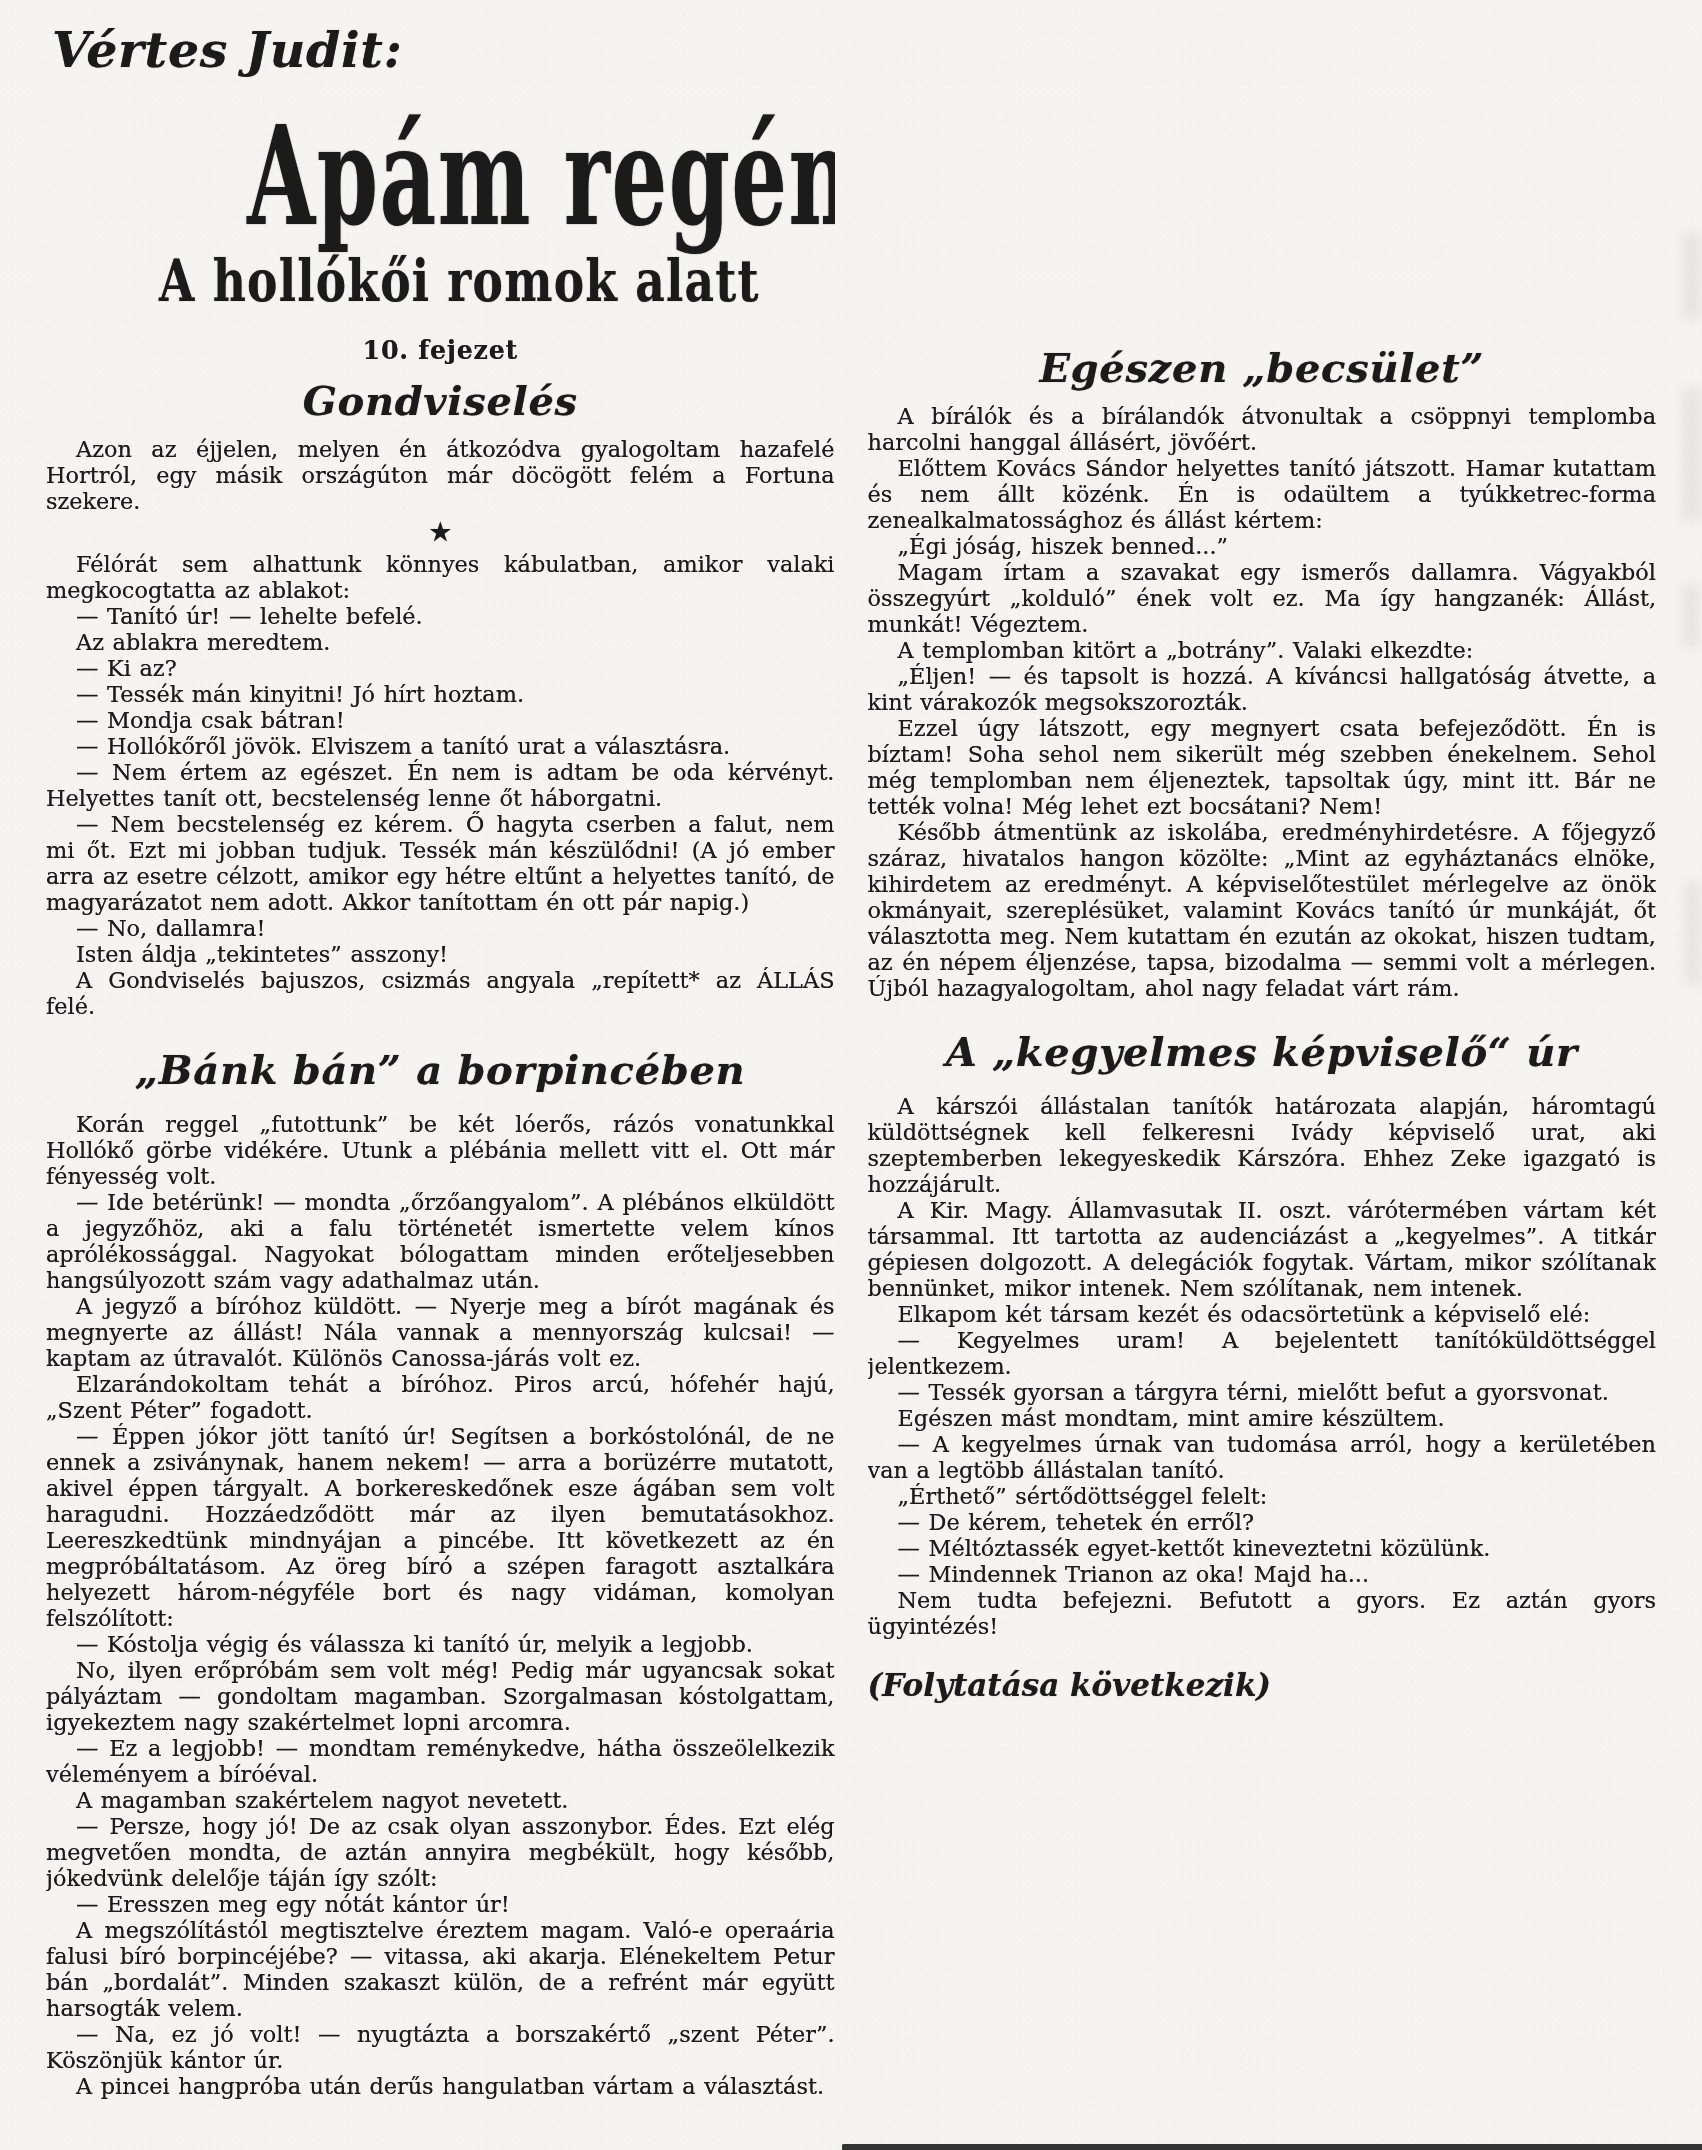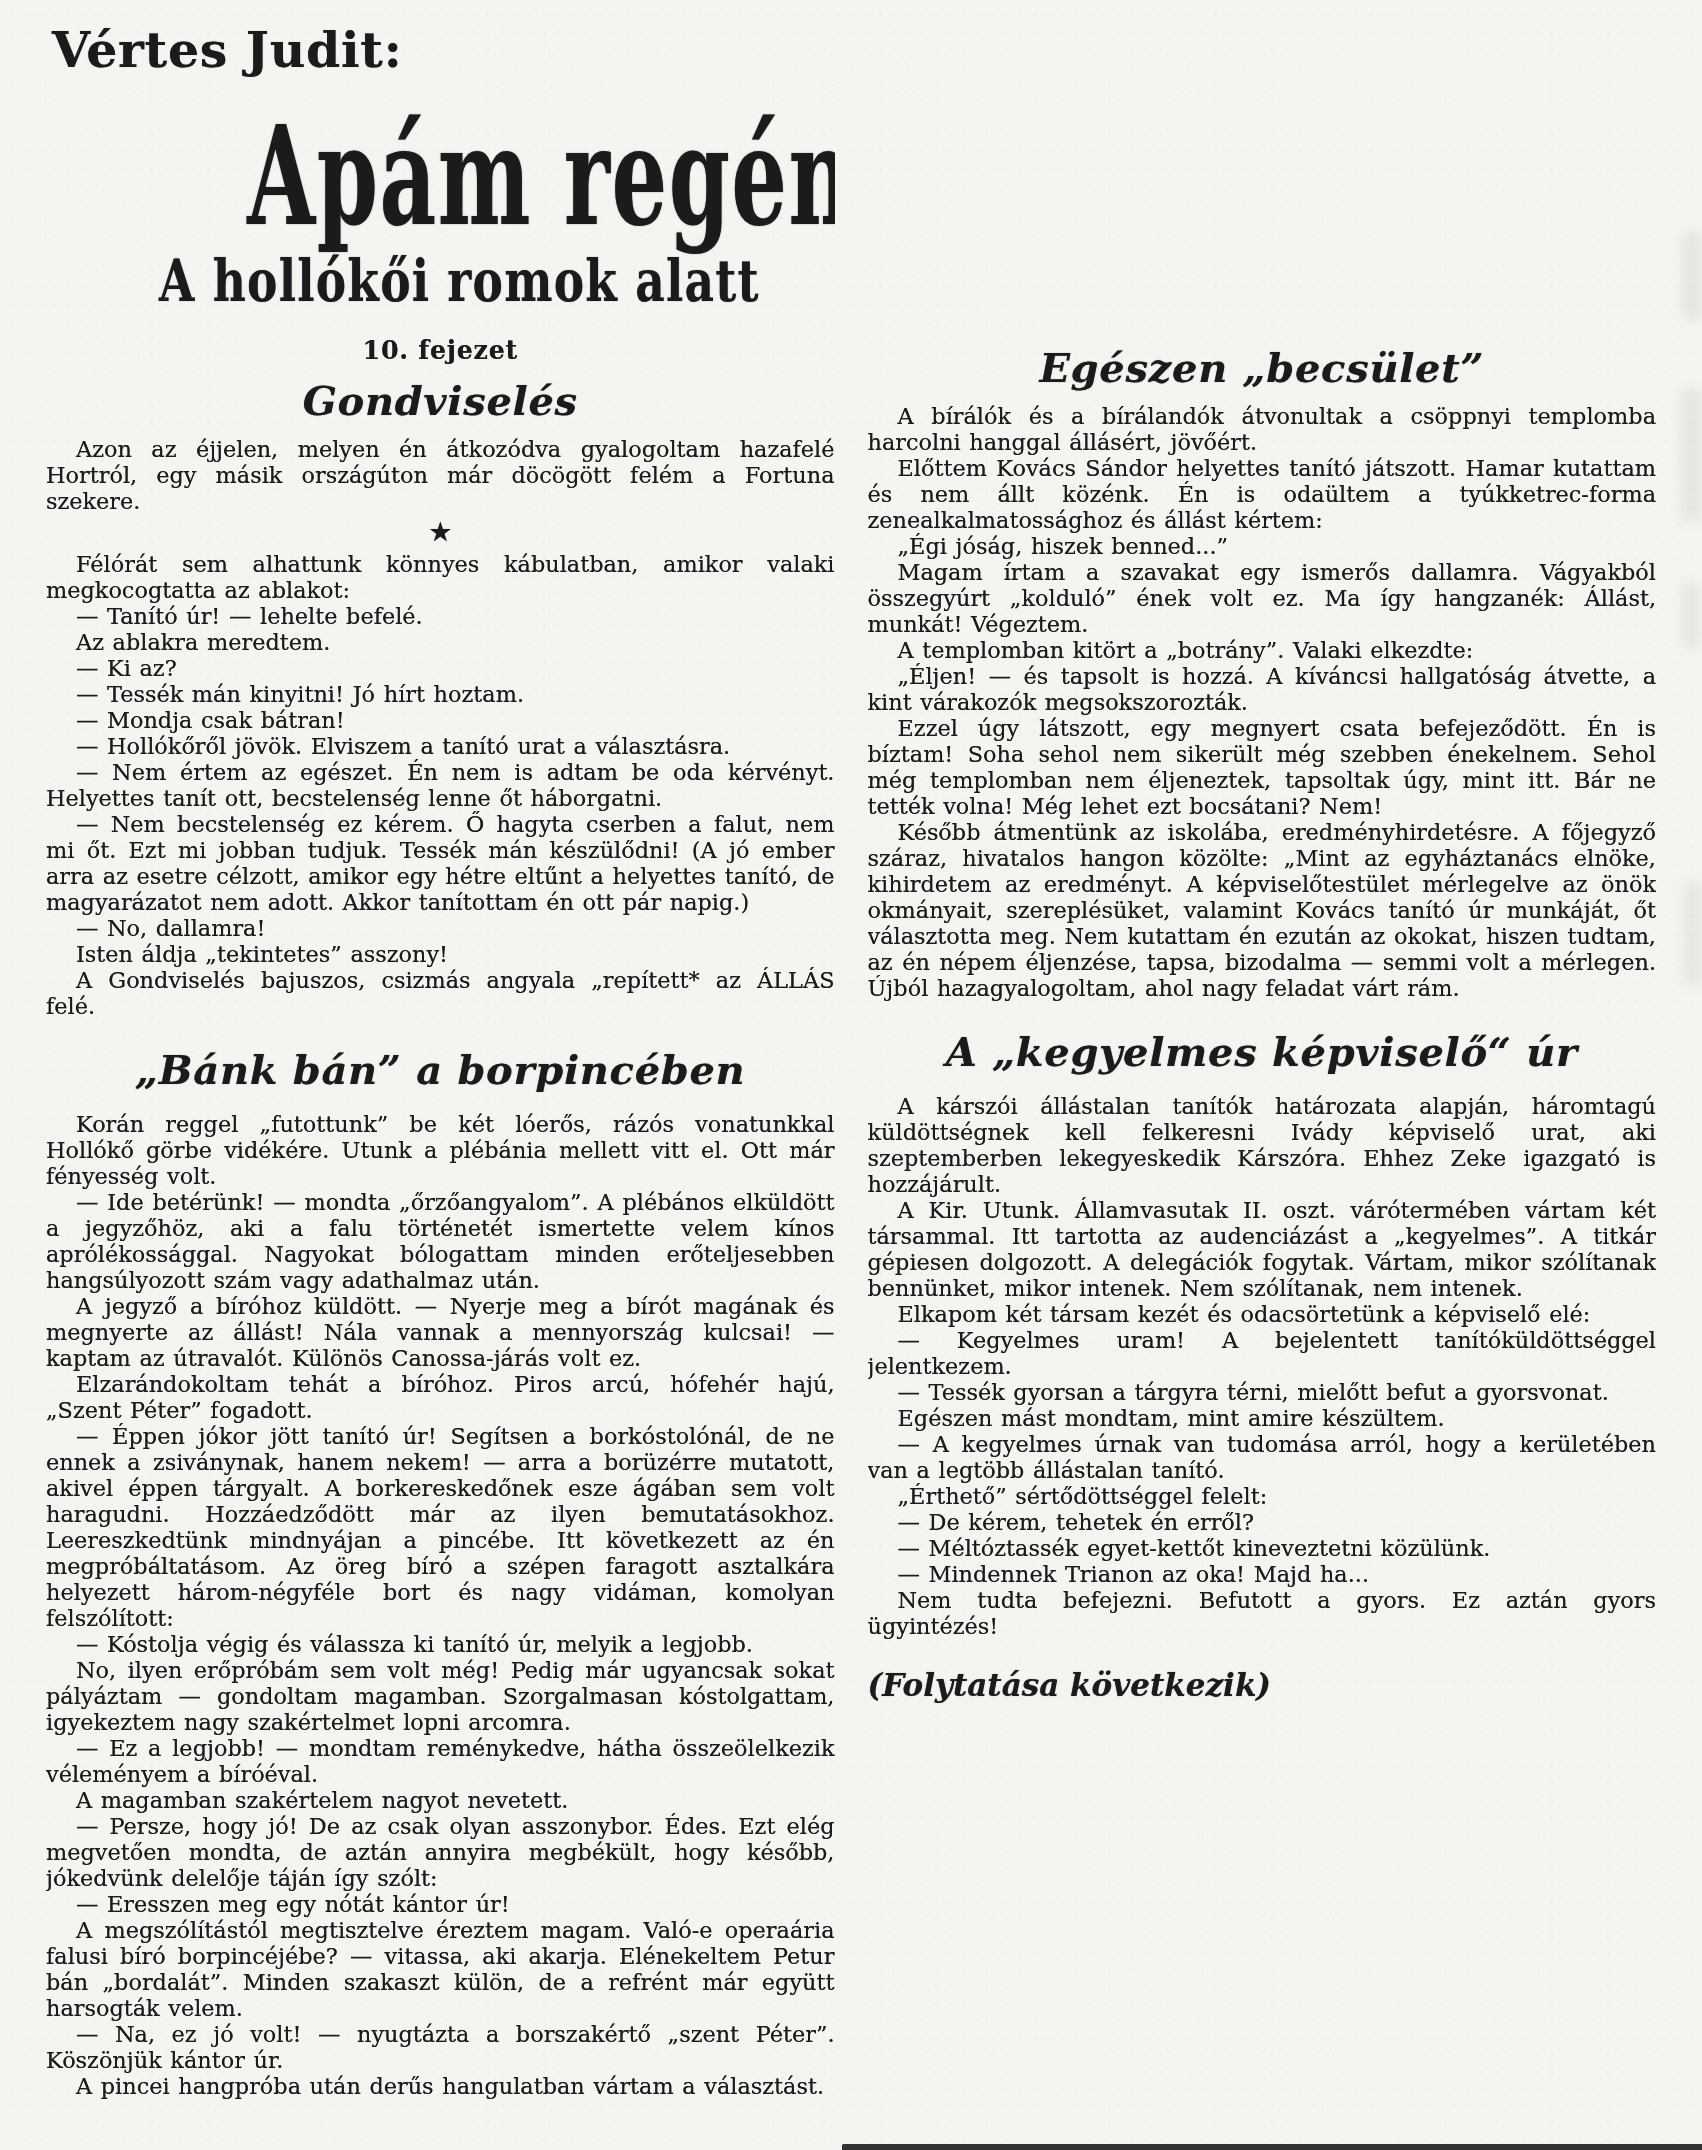--- a/index.html
+++ b/index.html
@@ -25,21 +25,21 @@
   }
   .cols{
     position:absolute;left:46px;top:10.5px;
     width:1610px;height:2140px;
     display:flex;gap:33px;
   }
   .col{width:789px;overflow:hidden;}
   .col-right{padding-top:321px;box-sizing:border-box;}
 
   .byline{
-    font-size:49px;font-weight:bold;
+    font-size:49px;font-weight:bold;font-style:italic;
     letter-spacing:0.7px;
     margin:10.5px 0 0 6px;
     text-shadow:0 0 0.7px rgba(27,27,27,.7);
   }
   .title-line{text-align:center;margin:25.4px 0 0;}
   .squeeze-title{
     display:inline-block;white-space:nowrap;
     font-size:137px;font-weight:bold;line-height:1.05;
     transform:scaleX(.64);transform-origin:center;
     letter-spacing:2.2px;
@@ -167,21 +167,21 @@
             <p class="para">„Éljen! — és tapsolt is hozzá. A kíváncsi hallgatóság átvette, a kint várakozók megsokszorozták.</p>
             <p class="para">Ezzel úgy látszott, egy megnyert csata befejeződött. Én is bíztam! Soha sehol nem sikerült még szebben énekelnem. Sehol még templomban nem éljeneztek, tapsoltak úgy, mint itt. Bár ne tették volna! Még lehet ezt bocsátani? Nem!</p>
             <p class="para">Később átmentünk az iskolába, eredményhirdetésre. A főjegyző száraz, hivatalos hangon közölte: „Mint az egyháztanács elnöke, kihirdetem az eredményt. A képviselőtestület mérlegelve az önök okmányait, szereplésüket, valamint Kovács tanító úr munkáját, őt választotta meg. Nem kutattam én ezután az okokat, hiszen tudtam, az én népem éljenzése, tapsa, bizodalma — semmi volt a mérlegen. Újból hazagyalogoltam, ahol nagy feladat várt rám.</p>
           </div>
       </section>
 
       <section>
         <h3 class="sec-heading">A „kegyelmes képviselő“ úr</h3>
         <div class="paras">
             <p class="para">A kárszói állástalan tanítók határozata alapján, háromtagú küldöttségnek kell felkeresni Ivády képviselő urat, aki szeptemberben lekegyeskedik Kárszóra. Ehhez Zeke igazgató is hozzájárult.</p>
-            <p class="para">A Kir. Utunk. Államvasutak II. oszt. várótermében vártam két társammal. Itt tartotta az audenciázást a „kegyelmes”. A titkár gépiesen dolgozott. A delegációk fogytak. Vártam, mikor szólítanak bennünket, mikor intenek. Nem szólítanak, nem intenek.</p>
+            <p class="para">A Kir. Magy. Államvasutak II. oszt. várótermében vártam két társammal. Itt tartotta az audenciázást a „kegyelmes”. A titkár gépiesen dolgozott. A delegációk fogytak. Vártam, mikor szólítanak bennünket, mikor intenek. Nem szólítanak, nem intenek.</p>
             <p class="para">Elkapom két társam kezét és odacsörtetünk a képviselő elé:</p>
             <p class="para">— Kegyelmes uram! A bejelentett tanítóküldöttséggel jelentkezem.</p>
             <p class="para">— Tessék gyorsan a tárgyra térni, mielőtt befut a gyorsvonat.</p>
             <p class="para">Egészen mást mondtam, mint amire készültem.</p>
             <p class="para">— A kegyelmes úrnak van tudomása arról, hogy a kerületében van a legtöbb állástalan tanító.</p>
             <p class="para">„Érthető” sértődöttséggel felelt:</p>
             <p class="para">— De kérem, tehetek én erről?</p>
             <p class="para">— Méltóztassék egyet-kettőt kineveztetni közülünk.</p>
             <p class="para">— Mindennek Trianon az oka! Majd ha...</p>
             <p class="para">Nem tudta befejezni. Befutott a gyors. Ez aztán gyors ügyintézés!</p>

